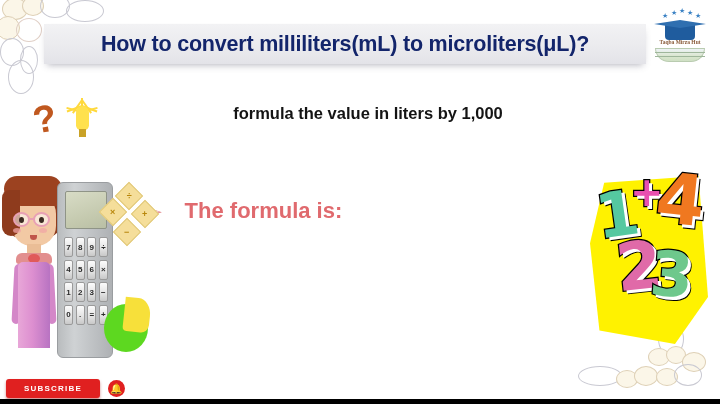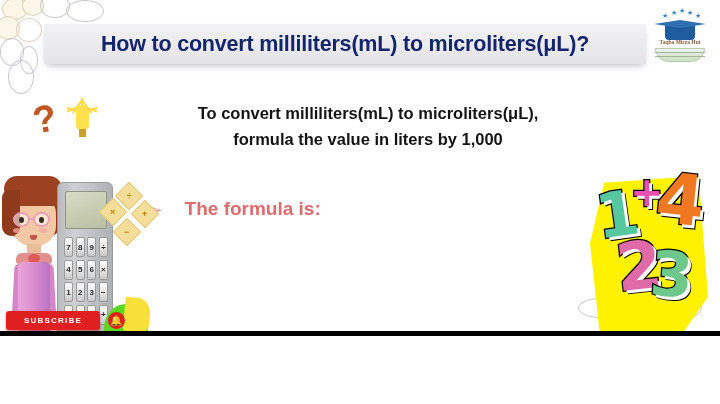--- a/index.html
+++ b/index.html
@@ -2,21 +2,21 @@
 <html><head>
 <meta charset="utf-8">
 <style>
   * { margin:0; padding:0; box-sizing:border-box; }
   html, body {
     width:720px; height:404px; overflow:hidden;
     background:#ffffff;
     font-family:"Liberation Sans", sans-serif;
   }
   #slide {
-    position:relative; width:720px; height:336px;
+    position:relative; width:720px; height:404px;
     background:#ffffff; overflow:hidden;
   }
 
   
   .bubbles { position:absolute; pointer-events:none; }
   #bubbles-tl { left:-6px; top:-6px; width:130px; height:105px; }
   #bubbles-br { right:-4px; bottom:4px; width:150px; height:78px; }
   .bub { position:absolute; border-radius:50%; border:1.1px solid #cfc9c2; }
   .bub.tan { border-color:#ded0b6; background:#fbf6e8; }
   .bub.gray { border-color:#c9c9d2; background:transparent; }
@@ -66,21 +66,21 @@
     text-align:center; color:#141414;
     font-size:16.5px; font-weight:bold; line-height:26px;
   }
 
   
   #formula-line {
     position:absolute; left:150px; top:198px;
     display:flex; align-items:center; gap:22px;
   }
   #formula-arrow { color:#df7f84; font-size:15px; line-height:1; }
-  #formula-text { color:#e06a6e; font-size:19px; font-weight:bold; }
+  #formula-text { color:#e06a6e; font-size:22px; font-weight:bold; }
 
   
   #character { position:absolute; left:0px; top:176px; width:68px; height:190px; }
   .ch-hair-back { position:absolute; left:4px; top:0; width:58px; height:62px;
     background:#8e3b1d; border-radius:30px 30px 18px 18px; }
   .ch-face { position:absolute; left:12px; top:16px; width:44px; height:54px;
     background:#f2c9a4; border-radius:22px 22px 20px 20px; }
   .ch-hair-front { position:absolute; left:4px; top:0px; width:58px; height:30px;
     background:#9c4220; border-radius:30px 30px 0 40px; }
   .ch-hair-side { position:absolute; left:2px; top:14px; width:18px; height:46px;
@@ -248,21 +248,20 @@
     <div class="star" style="left:49px;">★</div>
     <div class="cap-body"></div>
     <div class="cap-top"></div>
     <div id="logo-text">Taqba Mirza Hut</div>
     <div class="book"></div>
     <div class="book-line" style="top:48px;"></div>
     <div class="book-line" style="top:52px;"></div>
   </div>
 
   <div id="body-copy">
-    <div>To convert milliliters(mL) to microliters(μL),</div>
     <div>formula the value in liters by 1,000</div>
   </div>
 
   <div id="formula-line">
     <span id="formula-arrow">➢</span>
     <span id="formula-text">The formula is:</span>
   </div>
 
   <div id="question-mark">?</div>
 

